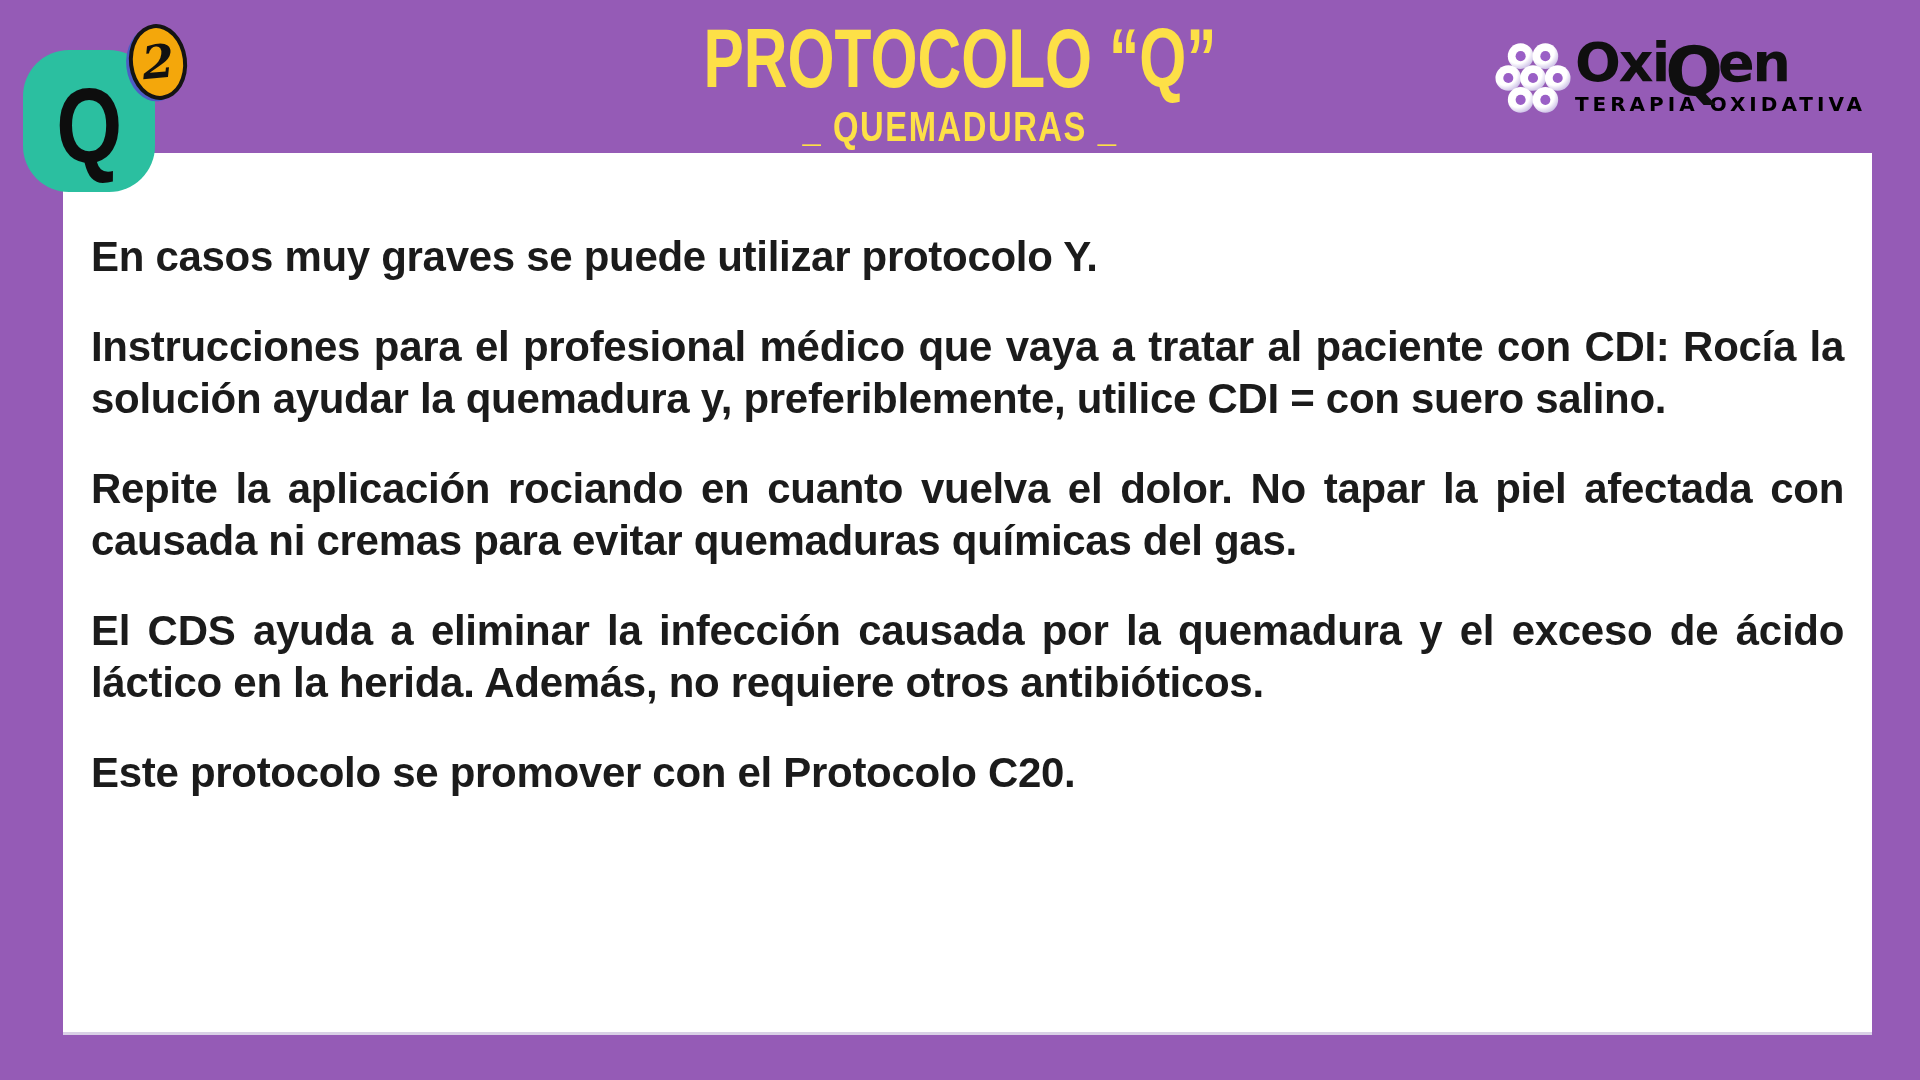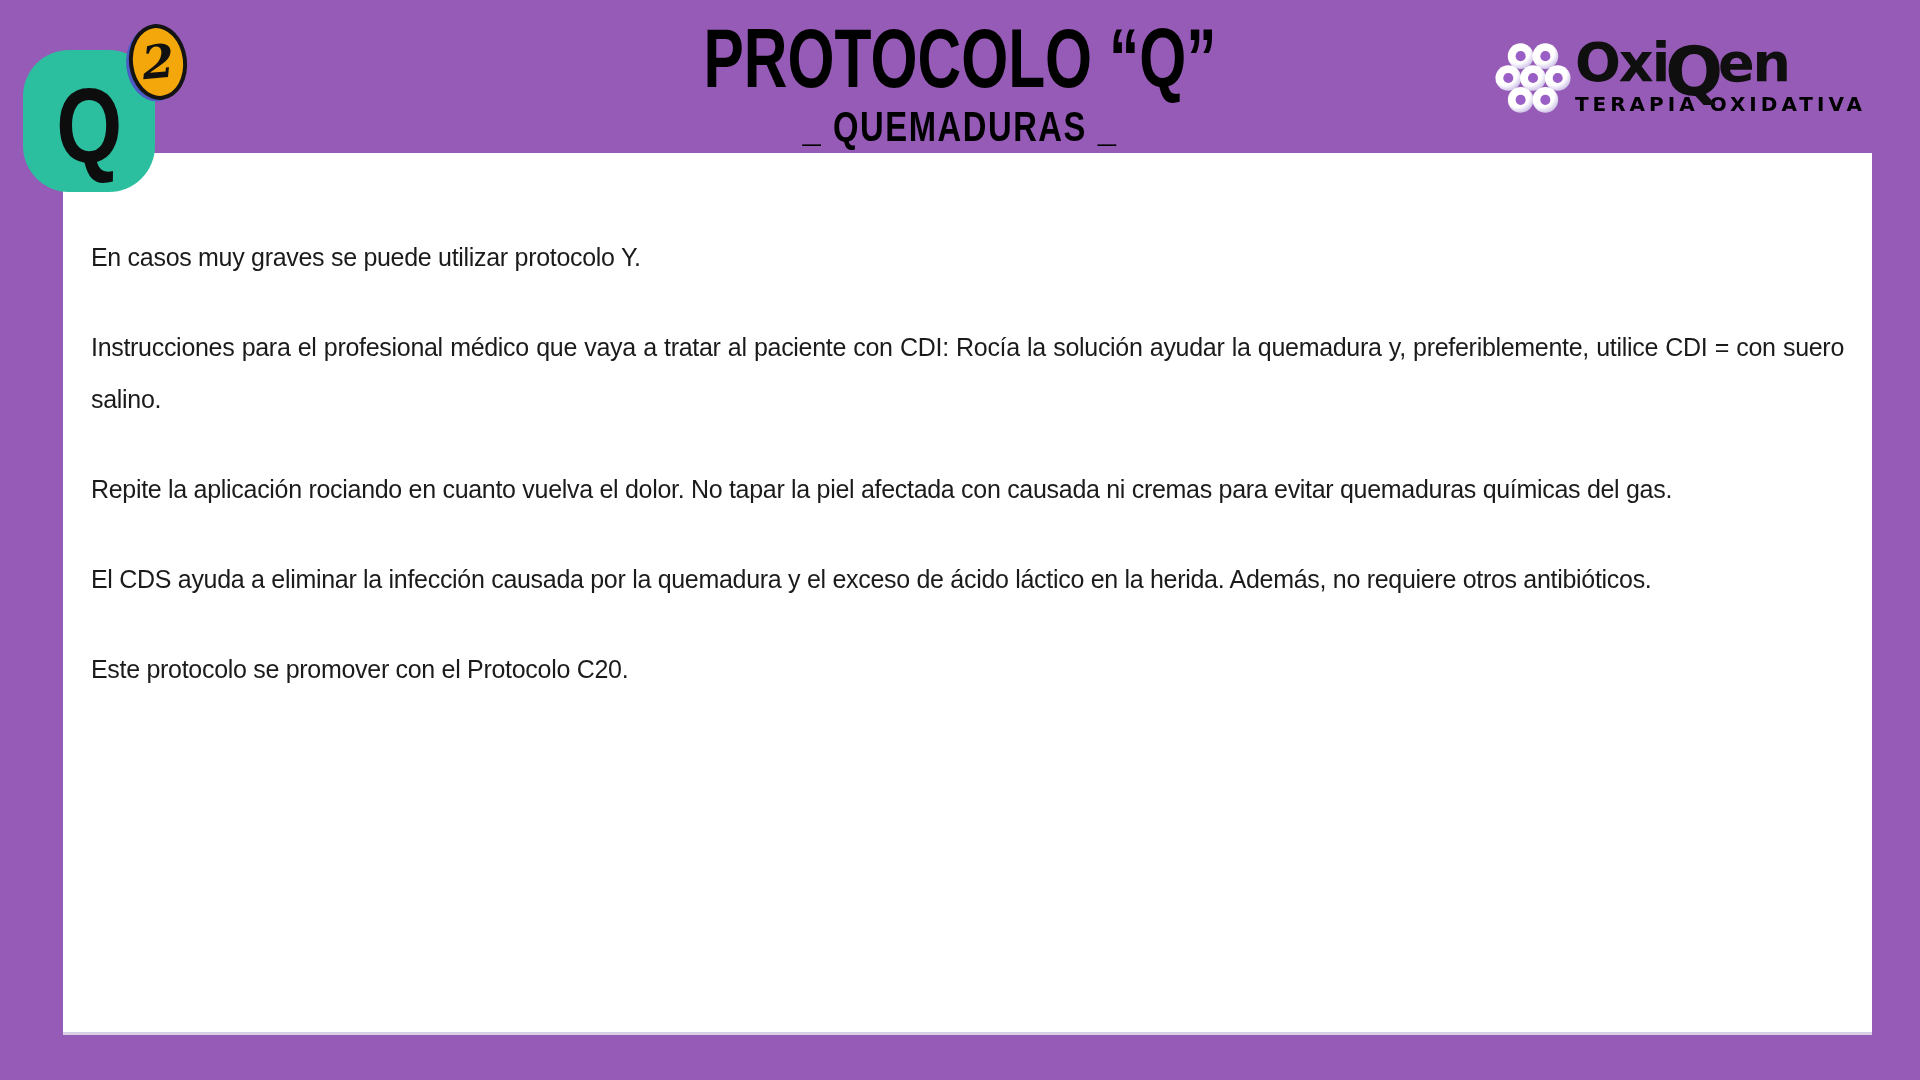--- a/index.html
+++ b/index.html
@@ -7,21 +7,21 @@
   body {
     width: 1920px; height: 1080px;
     position: relative; overflow: hidden;
     background: #955BB6;
     font-family: "Liberation Sans", sans-serif;
   }
 
   
   .titles {
     position: absolute; top: 16px; left: 0; width: 100%;
-    text-align: center; color: #000000; z-index: 3;
+    text-align: center; color: #fde047; z-index: 3;
   }
   .page-title {
     margin: 0; font-size: 84px; font-weight: 700; line-height: 1;
     letter-spacing: 0px; transform: scaleX(0.72); transform-origin: 50% 50%;
     white-space: nowrap;
   }
   .page-subtitle {
     margin-top: 6px; font-size: 42px; font-weight: 700; line-height: 1;
     letter-spacing: 2px; transform: scaleX(0.78); transform-origin: 50% 50%;
     white-space: nowrap;
@@ -71,21 +71,21 @@
 
   
   .card {
     position: absolute; left: 63px; top: 153px;
     width: 1809px; height: 879px; background: #ffffff;
     box-shadow: 0 3px 0 #d9d0e6;
     padding: 78px 28px 0 28px; z-index: 1;
   }
   .card p {
     margin: 0 0 38px 0;
-    font-size: 25px; font-weight: 400; color: #1b1b1b;
+    font-size: 42px; font-weight: 700; color: #1b1b1b;
     line-height: 52px; letter-spacing: -0.3px;
     text-align: justify;
   }
 </style>
 </head>
 <body>
 
 <div class="titles">
   <h1 class="page-title">PROTOCOLO “Q”</h1>
   <div class="page-subtitle">_ QUEMADURAS _</div>

